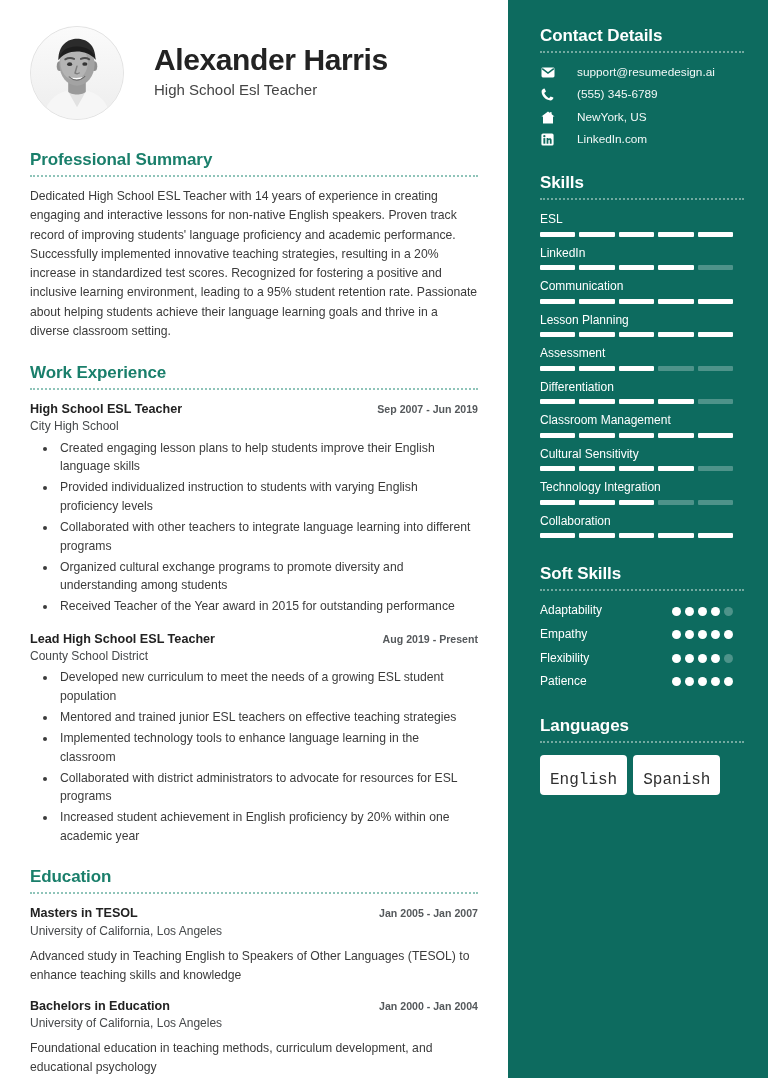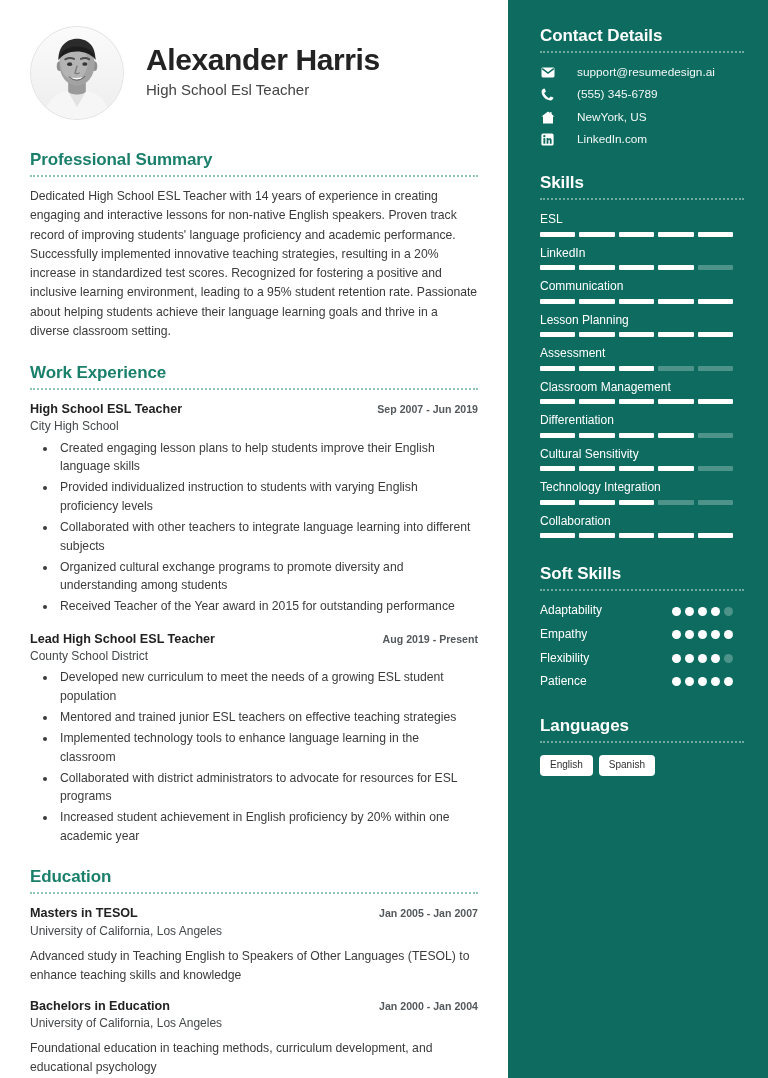--- a/index.html
+++ b/index.html
@@ -23,21 +23,21 @@
   .main {
     width: 508px;
     flex: 0 0 508px;
     padding: 26px 30px 10px 30px;
     background: #ffffff;
   }
 
   .header {
     display: flex;
     align-items: center;
-    gap: 22px;
+    gap: 30px;
     margin-bottom: 30px;
   }
 
   .avatar {
     width: 94px;
     height: 94px;
     flex: 0 0 94px;
     border-radius: 50%;
     border: 1px solid #e3e3e3;
     overflow: hidden;
@@ -223,24 +223,25 @@
   
   .lang-wrap {
     display: flex;
     flex-wrap: wrap;
     gap: 6px;
     margin-top: 3px;
   }
   .lang-chip {
     background: #ffffff;
     color: #303030;
-    font-size: 10px;
-    padding: 4px 10px 5px 10px;
+    font-size: 16px;
+    padding: 16px 10px 5px 10px;
     border-radius: 4px;
     line-height: 1.2;
+    font-family: Liberation Mono, monospace;
   }
 </style>
 </head>
 <body>
 
 <div class="resume">
 
   <div class="main">
 
     <div class="header">
@@ -304,21 +305,21 @@
 
       <div class="entry">
         <div class="entry-head">
           <div class="entry-title">High School ESL Teacher</div>
           <div class="entry-date">Sep 2007 - Jun 2019</div>
         </div>
         <div class="entry-org">City High School</div>
         <ul class="bullets">
           <li>Created engaging lesson plans to help students improve their English language skills</li>
           <li>Provided individualized instruction to students with varying English proficiency levels</li>
-          <li>Collaborated with other teachers to integrate language learning into different subjects</li>
+          <li>Collaborated with other teachers to integrate language learning into different programs</li>
           <li>Organized cultural exchange programs to promote diversity and understanding among students</li>
           <li>Received Teacher of the Year award in 2015 for outstanding performance</li>
         </ul>
       </div>
 
       <div class="entry">
         <div class="entry-head">
           <div class="entry-title">Lead High School ESL Teacher</div>
           <div class="entry-date">Aug 2019 - Present</div>
         </div>
@@ -458,37 +459,37 @@
           <div class="skill-label">Assessment</div>
           <div class="skill-bar">
               <span class="skill-seg"></span>
               <span class="skill-seg"></span>
               <span class="skill-seg"></span>
               <span class="skill-seg empty"></span>
               <span class="skill-seg empty"></span>
             </div>
         </div>
         <div class="skill-item">
+          <div class="skill-label">Differentiation</div>
+          <div class="skill-bar">
+              <span class="skill-seg"></span>
+              <span class="skill-seg"></span>
+              <span class="skill-seg"></span>
+              <span class="skill-seg"></span>
+              <span class="skill-seg empty"></span>
+            </div>
+        </div>
+        <div class="skill-item">
           <div class="skill-label">Classroom Management</div>
           <div class="skill-bar">
               <span class="skill-seg"></span>
               <span class="skill-seg"></span>
               <span class="skill-seg"></span>
               <span class="skill-seg"></span>
               <span class="skill-seg"></span>
-            </div>
-        </div>
-        <div class="skill-item">
-          <div class="skill-label">Differentiation</div>
-          <div class="skill-bar">
-              <span class="skill-seg"></span>
-              <span class="skill-seg"></span>
-              <span class="skill-seg"></span>
-              <span class="skill-seg"></span>
-              <span class="skill-seg empty"></span>
             </div>
         </div>
         <div class="skill-item">
           <div class="skill-label">Cultural Sensitivity</div>
           <div class="skill-bar">
               <span class="skill-seg"></span>
               <span class="skill-seg"></span>
               <span class="skill-seg"></span>
               <span class="skill-seg"></span>
               <span class="skill-seg empty"></span>

